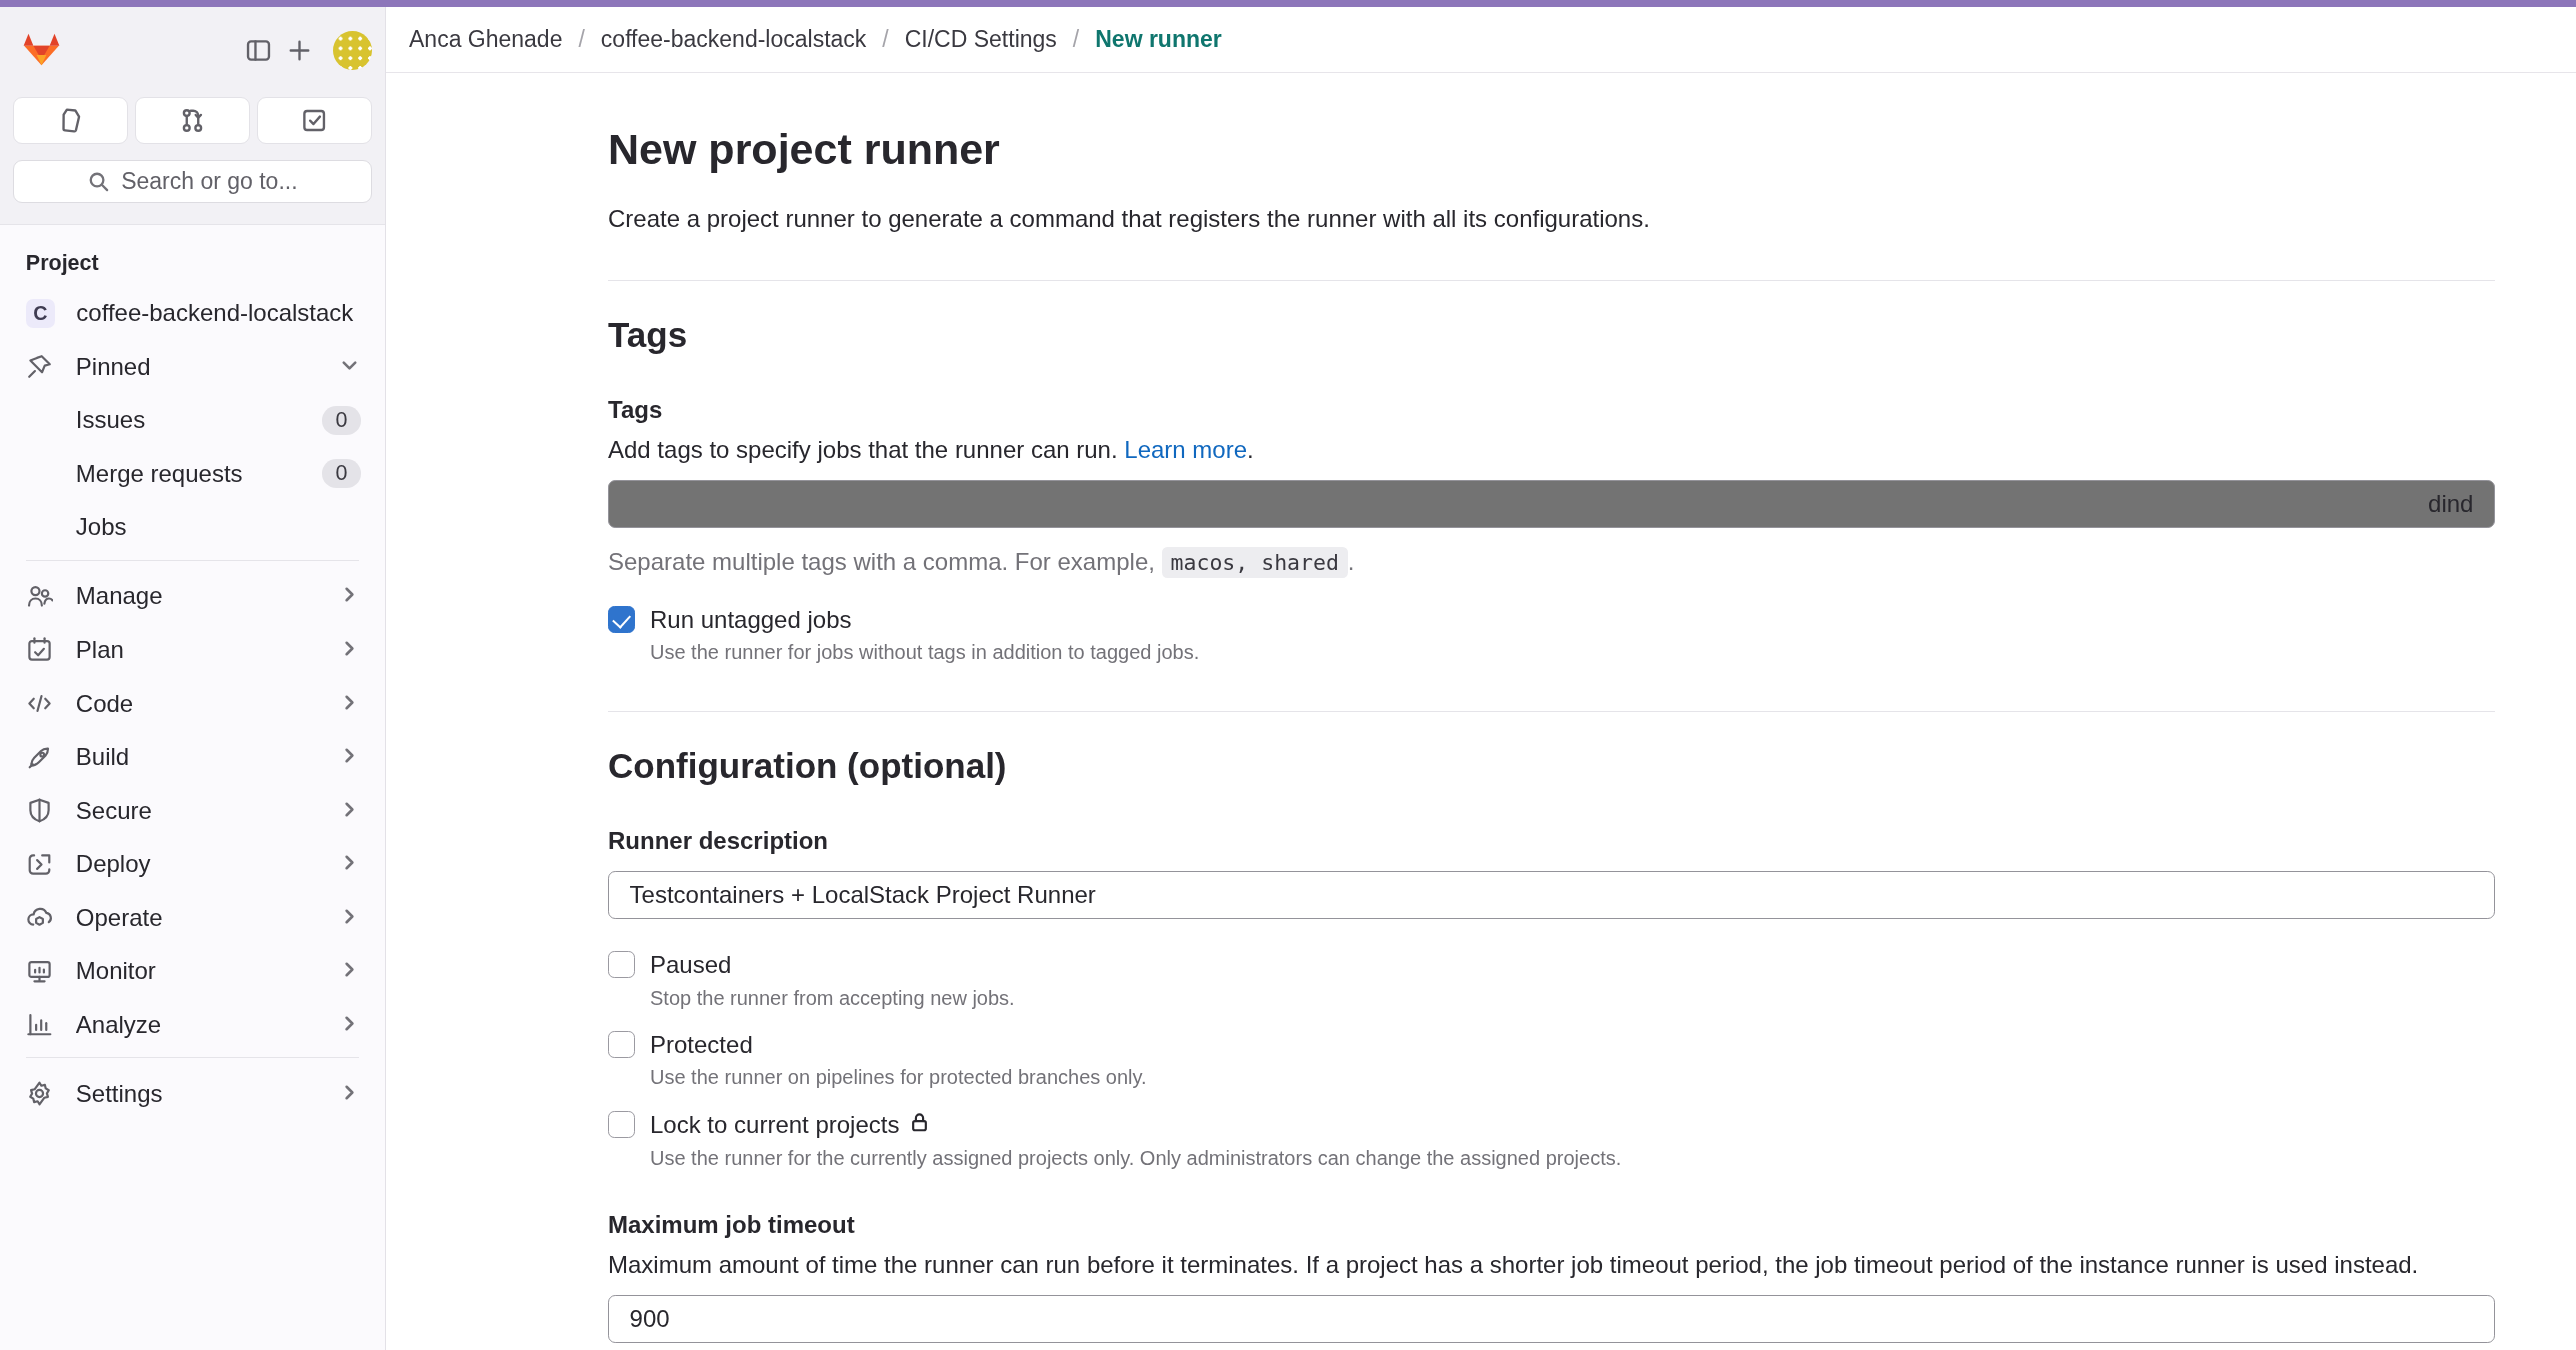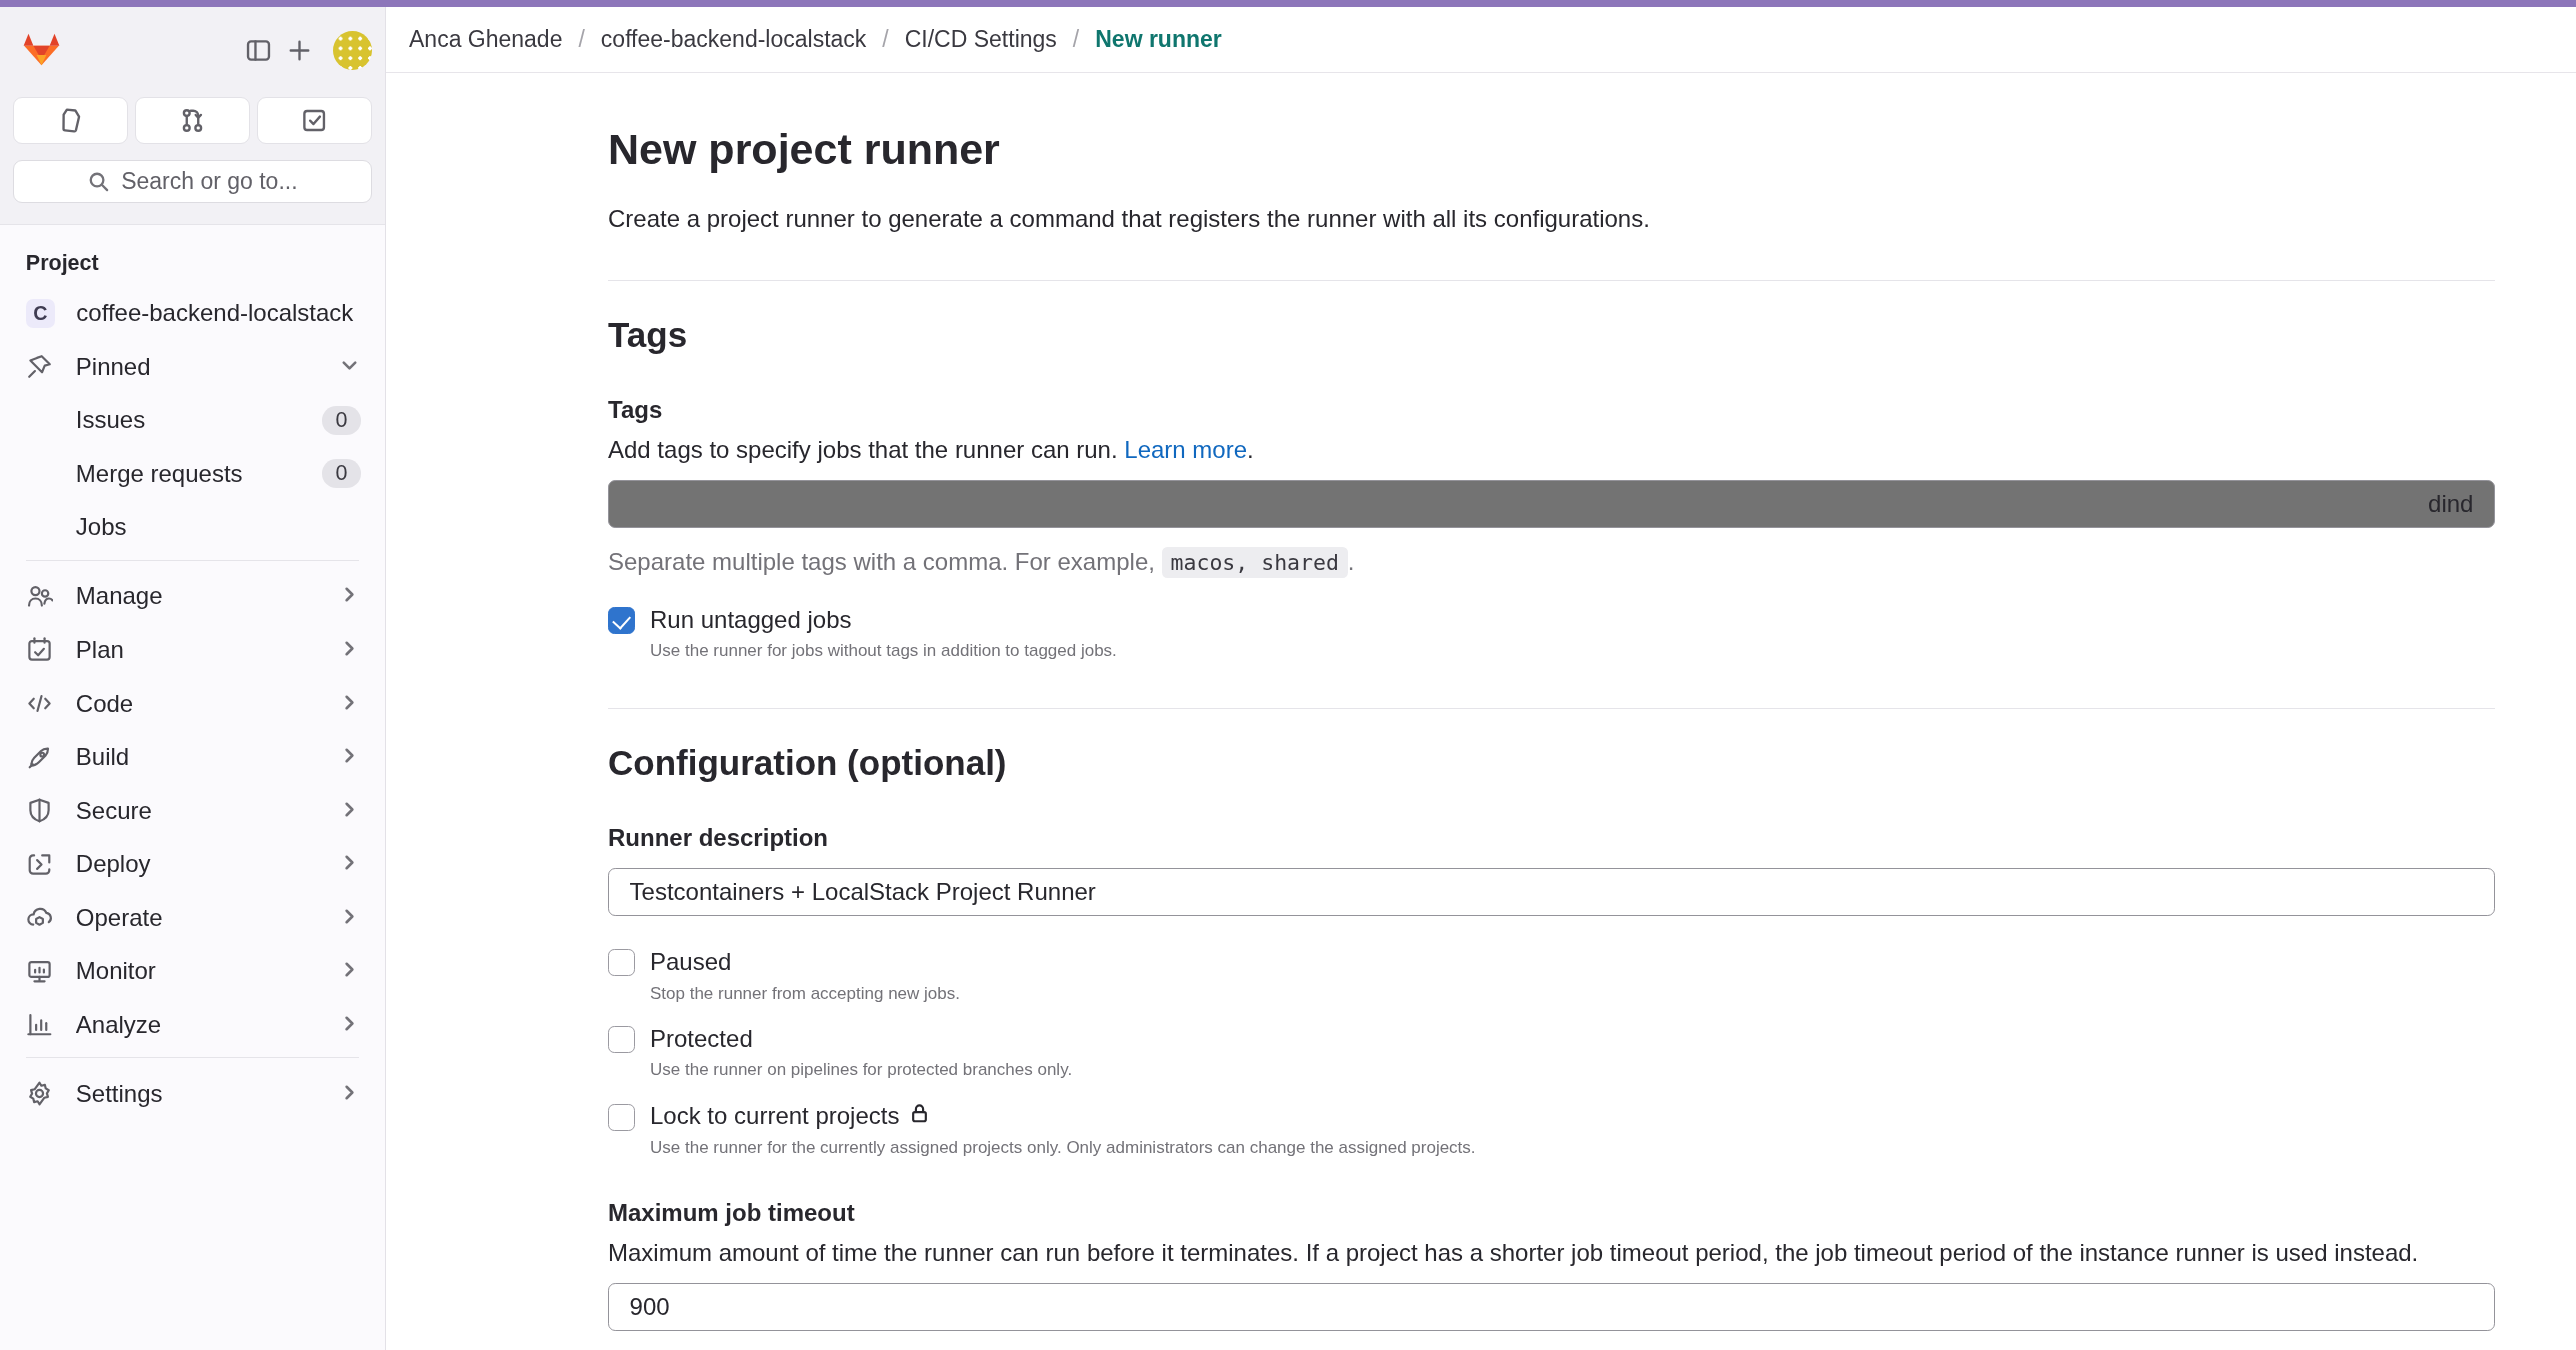--- a/index.html
+++ b/index.html
@@ -49,28 +49,28 @@
   .intro { font-size:24px; margin-top:28px; color:#28272d; }
   .hr { border-top:1.8px solid #e5e4e9; margin-top:47px; }
   h2.section-h { font-size:35px; font-weight:700; margin-top:34px; color:#28272d; }
   .fld-label { font-size:24px; font-weight:700; margin-top:41px; color:#28272d; }
   .fld-desc { font-size:24px; margin-top:12.5px; color:#28272d; }
   .fld-desc a { color:#1068bf; text-decoration:none; cursor:pointer; }
   .txt-input { display:block; width:100%; height:48px; border:1.8px solid #94939a; border-radius:7.2px; background:#fff; margin-top:16px; font-size:24px; color:#28272d; padding:0 20.6px; font-family:inherit; outline:none; }
   .txt-input.tags { background:#737373; border-color:#94939a;text-align:right; }
   .helper { font-size:24px; color:#737278; margin-top:19.7px; }
   .code-chip { font-family:"DejaVu Sans Mono","Liberation Mono",monospace; font-size:21.5px; background:#ededf0; border-radius:5.4px; padding:2.7px 9px; color:#3a3940; }
-  .cb-row { display:flex; align-items:flex-end; margin-top:30px; cursor:pointer; }
+  .cb-row { display:flex; align-items:flex-start; margin-top:30px; cursor:pointer; }
   .cb-group { margin-top:21.5px; }
   .cb-group .cb-row { margin-top:0; }
   .checkbox { width:27px; height:27px; border-radius:6.3px; border:1.8px solid #9b9aa1; background:#fff; flex:0 0 27px; }
   .checkbox.checked { background:#2f74cd; border-color:#2f74cd; position:relative; }
   .checkbox.checked::after { content:""; position:absolute; left:7.2px; top:3.6px; width:9px; height:14.3px; border:solid #fff; border-width:0 2.7px 2.7px 0; transform:rotate(42deg); }
   .cb-label { font-size:24px; margin-left:15px; color:#28272d; display:flex; align-items:center; gap:9px; }
-  .cb-help { font-size:17px; color:#737278; margin:7.2px 0 0 42px; }
+  .cb-help { font-size:20px; color:#737278; margin:7.2px 0 0 42px; }
   .lock-ic svg { width:23px; height:23px; stroke:#28272d; fill:none; stroke-width:1.5; stroke-linecap:round; }
 </style>
 </head>
 <body>
 
 <div class="topstrip"></div>
 <div class="app">
 
   <aside class="sidebar">
     <div class="sb-header">

